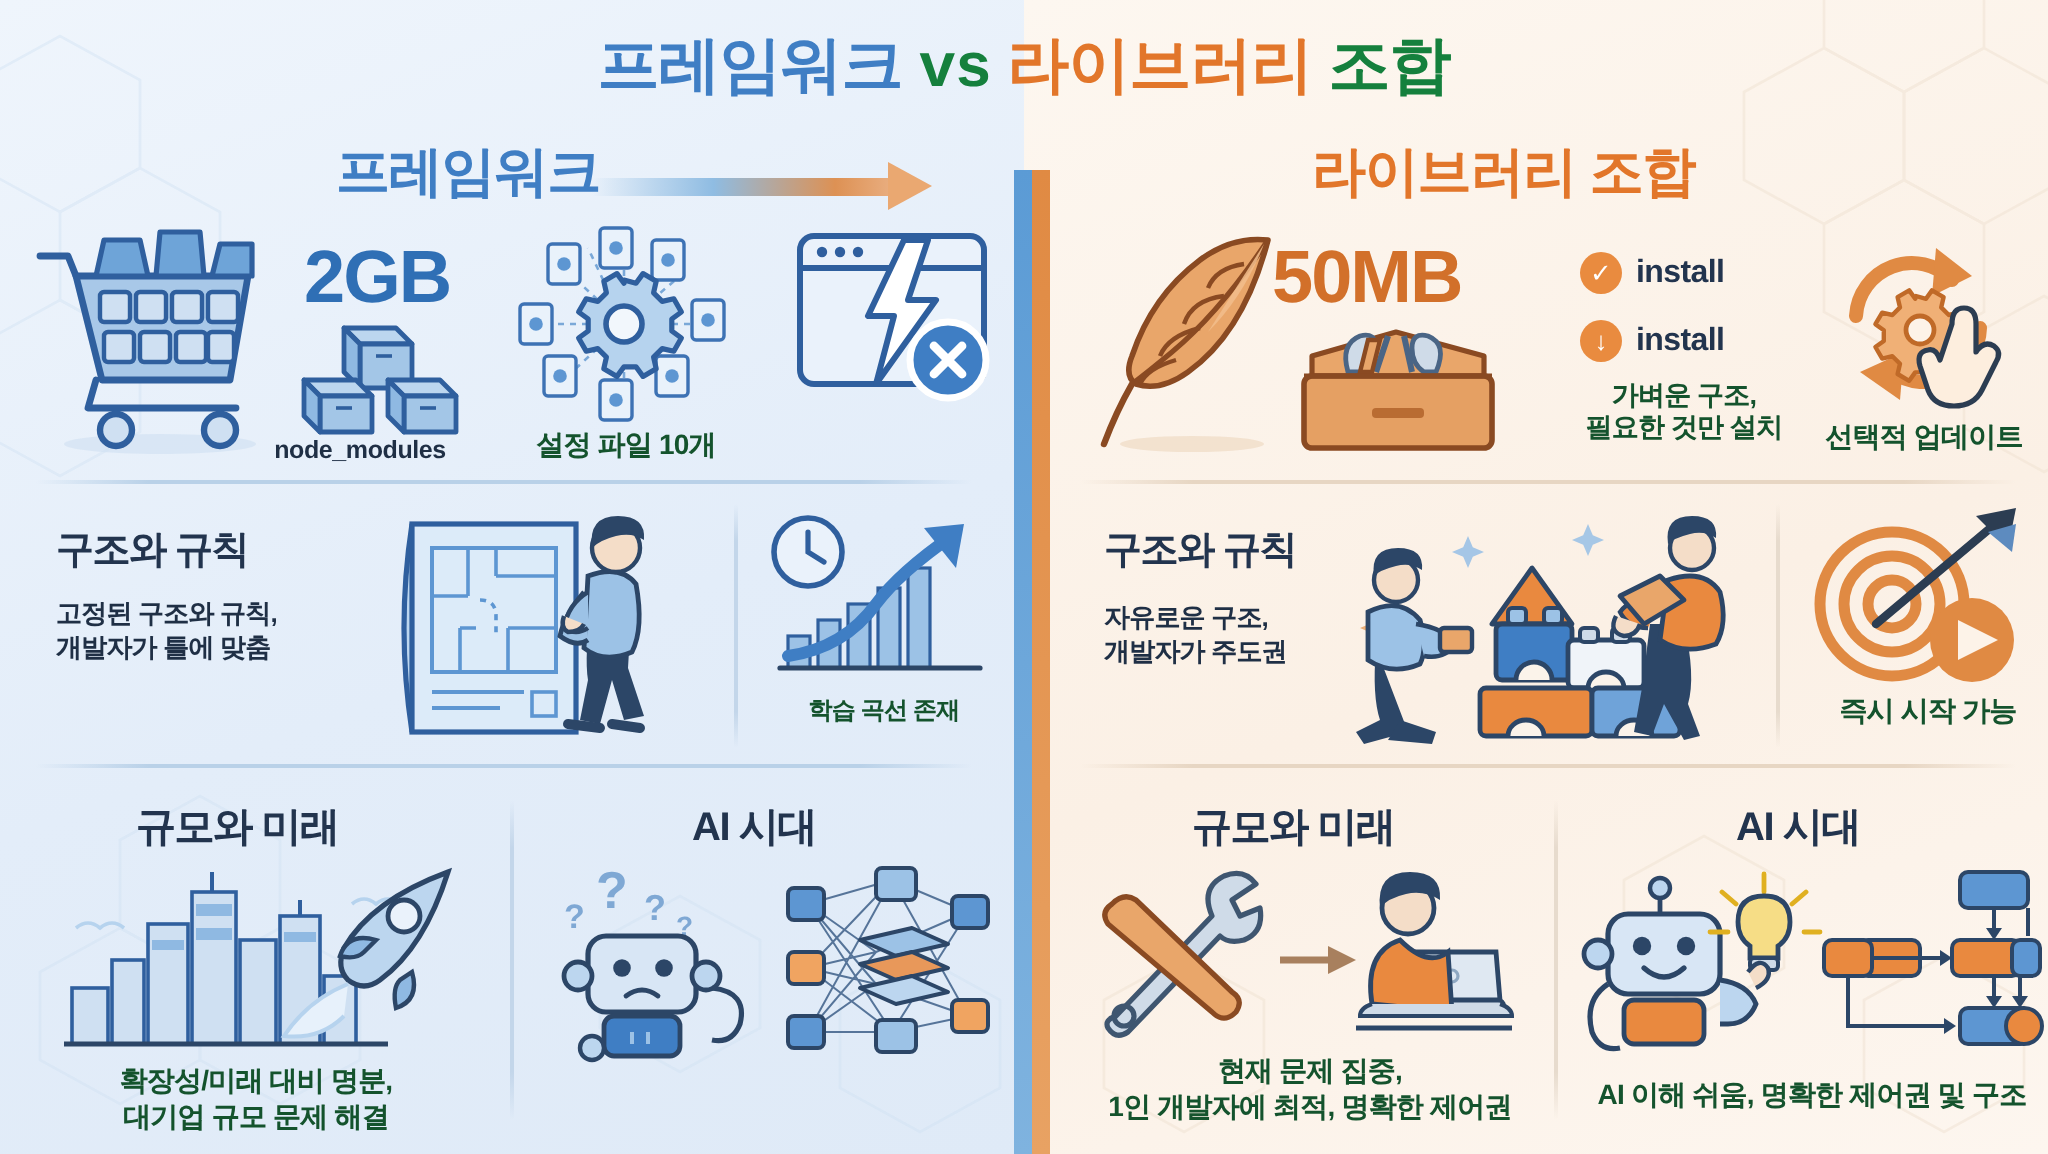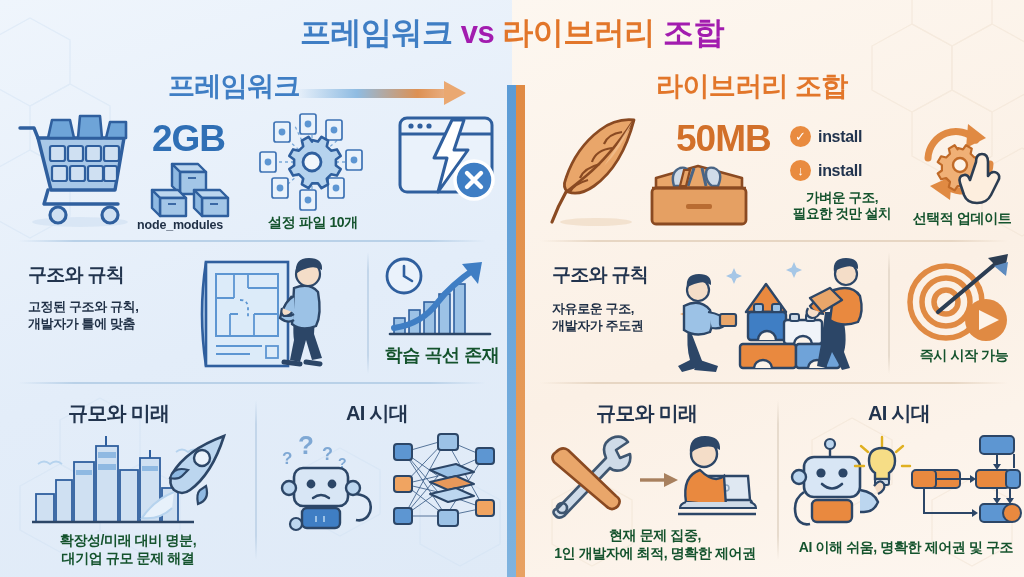--- a/index.html
+++ b/index.html
@@ -20,21 +20,21 @@
   
   .divider-blue   { position:absolute; left:507px; top:85px; width:9px; height:492px;
                     background:linear-gradient(180deg,#5b9bd5,#7fb3df); }
   .divider-orange { position:absolute; left:516px; top:85px; width:9px; height:492px;
                     background:linear-gradient(180deg,#e08a43,#e8a263); }
 
   
   .title { position:absolute; left:0; top:12px; width:1024px; text-align:center;
            font-size:31px; font-weight:bold; letter-spacing:-.5px; white-space:nowrap; }
   .t-blue  { color:#3f7ec4; }
-  .t-navy  { color:#a21caf; }
+  .t-navy  { color:#15803d;font-family:Liberation Mono, monospace; }
   .t-orange{ color:#e2762a; }
 
   
   .sub { position:absolute; top:68px; font-size:27px; font-weight:bold; letter-spacing:-.6px; white-space:nowrap; }
   .sub-left  { left:168px; color:#3f7ec4; }
   .sub-right { left:656px; color:#e2762a; }
   .arrow-wrap{ position:absolute; left:296px; top:80px; width:180px; height:26px; }
   .arrow-bar { position:absolute; left:0; top:9px; width:152px; height:9px;
                background:linear-gradient(90deg,rgba(150,190,230,0) 0%,#8fbce2 40%,#dd9154 80%,#eab083 100%); }
   .arrow-head{ position:absolute; left:148px; top:1px; width:0; height:0;
@@ -275,21 +275,21 @@
         <rect x="27" y="54" width="11" height="24"></rect>
         <rect x="42" y="46" width="11" height="32"></rect>
         <rect x="57" y="38" width="11" height="40"></rect>
         <rect x="72" y="28" width="11" height="50"></rect>
       </g>
       <path d="M12 72 q28 -4 44 -26 q12 -16 38 -34" fill="none" stroke="#3f7ec4" stroke-width="6" stroke-linecap="round"></path>
       <path d="M80 8 L100 6 L96 28 Z" fill="#3f7ec4"></path>
       <path d="M8 78 H108" stroke="#2c4667" stroke-width="2.6" stroke-linecap="round"></path>
     </svg>
   </div>
-  <div class="cap" style="left:380px; top:348px; width:124px; font-size:18px;">학습 곡선 존재</div>
+  <div class="cap" style="left:380px; top:348px; width:124px; font-size:12px;">학습 곡선 존재</div>
 
   <div class="sec-head" style="left:68px; top:400px; font-size:20px;">규모와 미래</div>
 
   <div class="ic" style="left:28px; top:430px;">
     <svg width="200" height="96" viewBox="0 0 200 96">
       <g fill="none" stroke="#b6d3ee" stroke-width="1.8">
         <path d="M10 34 q6-5 12 0 q6-5 12 0"></path>
           <path d="M148 22 q6-5 12 0 q6-5 12 0"></path>
       </g>
       <g fill="#cfe0f2" stroke="#2f5f9e" stroke-width="1.8">
@@ -377,21 +377,21 @@
         <path d="M80 20 q-14 2 -18 12"></path>
           <path d="M70 36 q-16 2 -20 14"></path>
         <path d="M58 52 q-16 4 -20 14"></path>
           <path d="M46 68 q-14 4 -18 12"></path>
       </g>
       <path d="M24 80 q-8 14 -14 30" fill="none" stroke="#8a4a22" stroke-width="3.2" stroke-linecap="round"></path>
       <path d="M90 10 q-10 26 -28 44" fill="#f2bd8c" opacity=".85"></path>
     </svg>
   </div>
 
-  <div class="bignum o" style="left:676px; top:118px;text-align:center;">50MB</div>
+  <div class="bignum o" style="left:636px; top:118px;text-align:center;">50MB</div>
 
   <div class="ic" style="left:644px; top:162px;">
     <svg width="110" height="66" viewBox="0 0 110 66">
       <path d="M12 16 L54 4 L98 16 L98 26 L12 26 Z" fill="#e9a66a" stroke="#8a4a22" stroke-width="2.6" stroke-linejoin="round"></path>
       <g stroke="#4a6585" stroke-width="2.4" fill="#cfdbe8">
         <path d="M30 24 q-4-14 6-18 q8-2 8 6 q0 8 -6 12 Z"></path>
         <path d="M74 24 q6-14 -4-18 q-8-2 -8 6 q0 8 6 12 Z"></path>
         <path d="M44 24 L50 6" stroke-width="3"></path>
         <path d="M62 24 L58 6" stroke-width="3"></path>
       </g>

